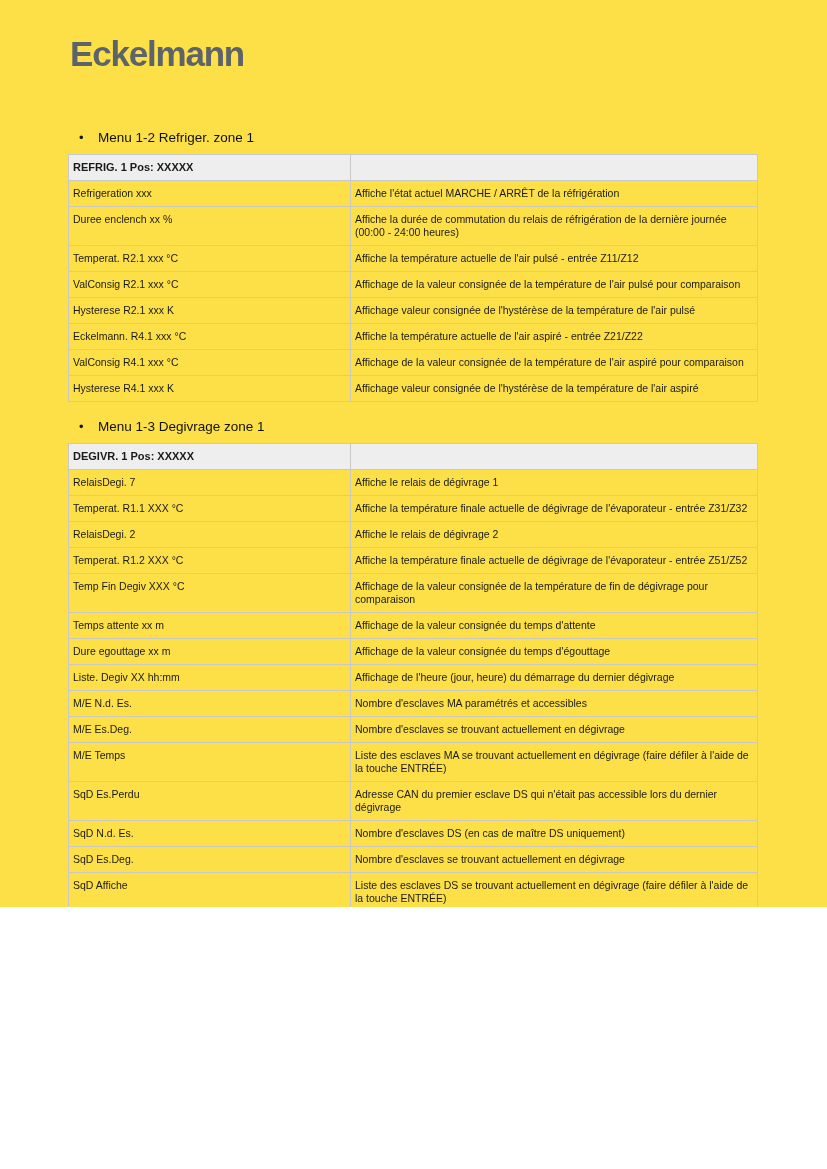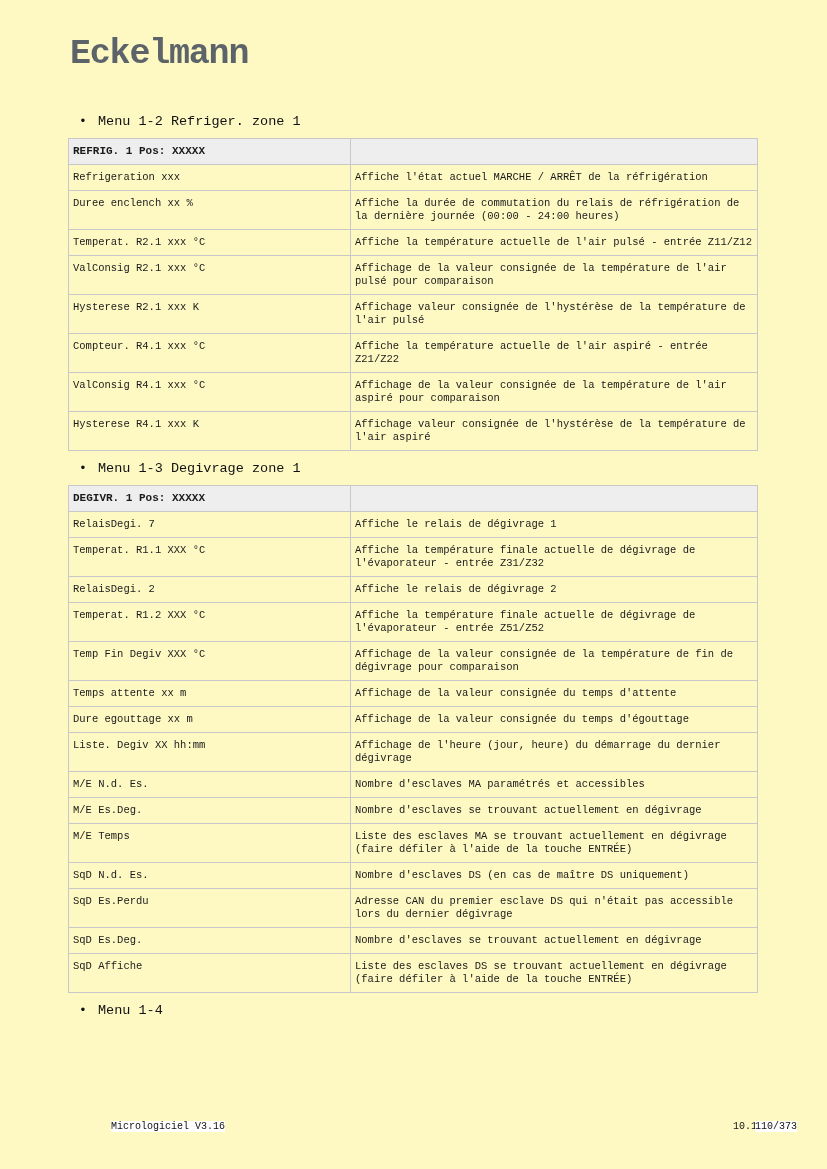--- a/index.html
+++ b/index.html
@@ -1,34 +1,34 @@
 <!DOCTYPE html>
 <html><head>
 <meta charset="utf-8">
 <style>
   html,body{margin:0;padding:0;background:#ffffff;}
   .page{
     position:relative;
-    width:827px;height:1169px;
-    background:#fef9c3;
-    font-family:Liberation Mono, monospace;
+    width:827px;height:907px;
+    background:#fde047;
+    font-family:Liberation Sans, sans-serif;
     color:#1a1a1a;
     overflow:hidden;
   }
   .logo{
     position:absolute;left:70px;top:34px;
     font-size:35px;font-weight:bold;letter-spacing:-1.2px;
     color:#5c646a;
   }
   .content{
     position:absolute;left:68px;top:113px;width:690px;
   }
   .bullet-row{
     display:flex;align-items:flex-start;
-    margin:0 0 8px 11px;
+    margin:16px 0 8px 11px;
     font-size:13.5px;line-height:17px;color:#111;
   }
   .bullet-row + .menu-table{margin-top:0;}
   .menu-table{margin:0 0 9px 0;}
   .bullet-marker{width:6px;margin-right:13px;font-size:13px;line-height:17px;}
   .bullet-marker::before{content:"\2022";}
   table{
     width:690px;border-collapse:collapse;table-layout:fixed;
   }
   td{
@@ -96,21 +96,21 @@
               <td class="c1">ValConsig R2.1 xxx °C</td>
               <td class="c2">Affichage de la valeur consignée de la température de l'air pulsé pour comparaison</td>
             </tr>
 
             <tr>
               <td class="c1">Hysterese R2.1 xxx K</td>
               <td class="c2">Affichage valeur consignée de l'hystérèse de la température de l'air pulsé</td>
             </tr>
 
             <tr>
-              <td class="c1">Compteur. R4.1 xxx °C</td>
+              <td class="c1">Eckelmann. R4.1 xxx °C</td>
               <td class="c2">Affiche la température actuelle de l'air aspiré - entrée Z21/Z22</td>
             </tr>
 
             <tr>
               <td class="c1">ValConsig R4.1 xxx °C</td>
               <td class="c2">Affichage de la valeur consignée de la température de l'air aspiré pour comparaison</td>
             </tr>
 
             <tr>
               <td class="c1">Hysterese R4.1 xxx K</td>
@@ -186,27 +186,27 @@
               <td class="c1">M/E Es.Deg.</td>
               <td class="c2">Nombre d'esclaves se trouvant actuellement en dégivrage</td>
             </tr>
 
             <tr>
               <td class="c1">M/E Temps</td>
               <td class="c2">Liste des esclaves MA se trouvant actuellement en dégivrage (faire défiler à l'aide de la touche ENTRÉE)</td>
             </tr>
 
             <tr>
+              <td class="c1">SqD Es.Perdu</td>
+              <td class="c2">Adresse CAN du premier esclave DS qui n'était pas accessible lors du dernier dégivrage</td>
+            </tr>
+
+            <tr>
               <td class="c1">SqD N.d. Es.</td>
               <td class="c2">Nombre d'esclaves DS (en cas de maître DS uniquement)</td>
-            </tr>
-
-            <tr>
-              <td class="c1">SqD Es.Perdu</td>
-              <td class="c2">Adresse CAN du premier esclave DS qui n'était pas accessible lors du dernier dégivrage</td>
             </tr>
 
             <tr>
               <td class="c1">SqD Es.Deg.</td>
               <td class="c2">Nombre d'esclaves se trouvant actuellement en dégivrage</td>
             </tr>
 
             <tr>
               <td class="c1">SqD Affiche</td>
               <td class="c2">Liste des esclaves DS se trouvant actuellement en dégivrage (faire défiler à l'aide de la touche ENTRÉE)</td>

